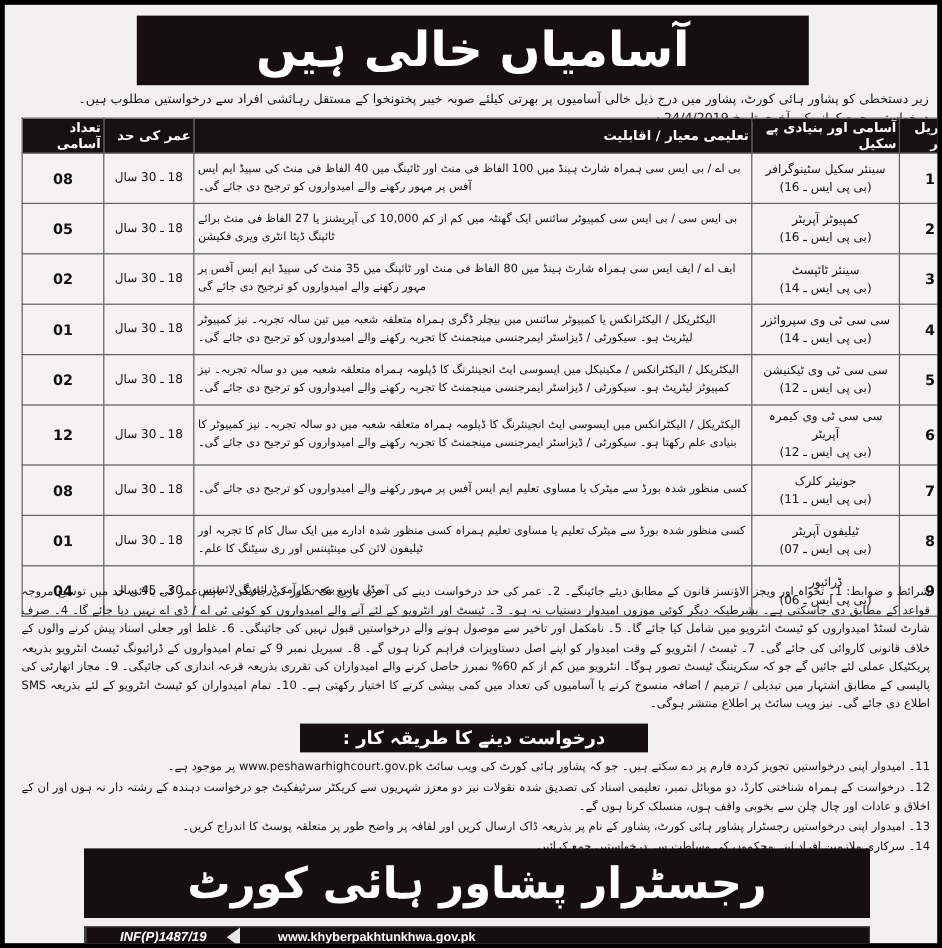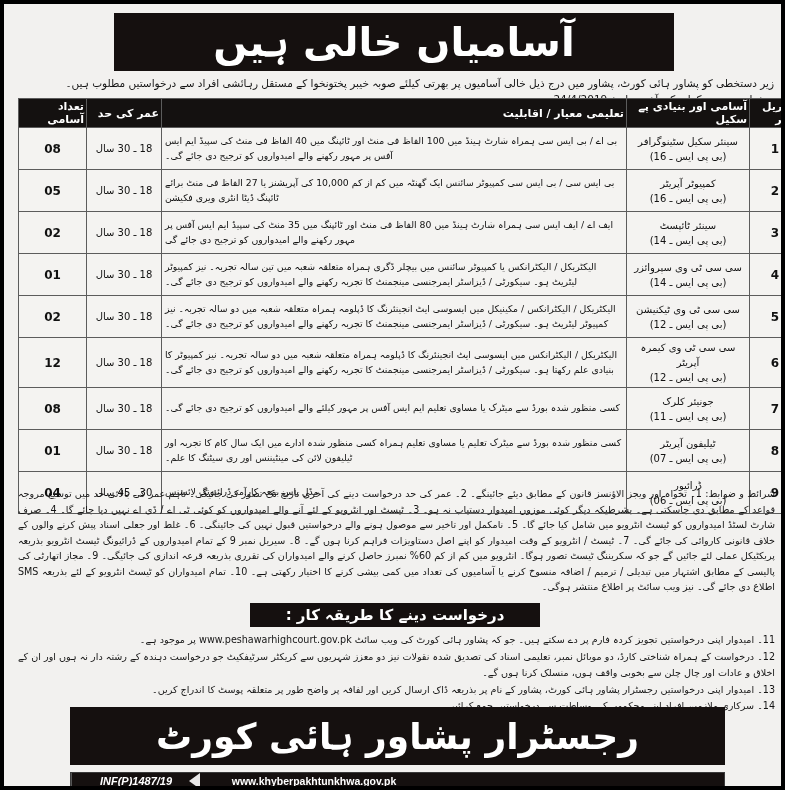--- a/index.html
+++ b/index.html
@@ -343,21 +343,21 @@
         <td class="cell-qual">الیکٹریکل / الیکٹرانکس میں ایسوسی ایٹ انجینئرنگ کا ڈپلومہ ہمراہ متعلقہ شعبہ میں دو سالہ تجربہ۔ نیز کمپیوٹر کا بنیادی علم رکھتا ہو۔ سیکورٹی / ڈیزاسٹر ایمرجنسی مینجمنٹ کا تجربہ رکھنے والے امیدواروں کو ترجیح دی جائے گی۔</td>
         <td class="cell-age">18 ـ 30 سال</td>
         <td class="cell-count">12</td>
       </tr>
       <tr>
         <td class="cell-sr">7</td>
         <td class="cell-post">
             <span class="scale-line">جونیئر کلرک</span>
             <span class="scale-line">(بی پی ایس ـ 11)</span>
           </td>
-        <td class="cell-qual">کسی منظور شدہ بورڈ سے میٹرک یا مساوی تعلیم ایم ایس آفس پر مہور کیلئے والے امیدواروں کو ترجیح دی جائے گی۔</td>
+        <td class="cell-qual">کسی منظور شدہ بورڈ سے میٹرک یا مساوی تعلیم ایم ایس آفس پر مہور رکھنے والے امیدواروں کو ترجیح دی جائے گی۔</td>
         <td class="cell-age">18 ـ 30 سال</td>
         <td class="cell-count">08</td>
       </tr>
       <tr>
         <td class="cell-sr">8</td>
         <td class="cell-post">
             <span class="scale-line">ٹیلیفون آپریٹر</span>
             <span class="scale-line">(بی پی ایس ـ 07)</span>
           </td>
         <td class="cell-qual">کسی منظور شدہ بورڈ سے میٹرک تعلیم یا مساوی تعلیم ہمراہ کسی منظور شدہ ادارے میں ایک سال کام کا تجربہ اور ٹیلیفون لائن کی مینٹیننس اور ری سیٹنگ کا علم۔</td>

